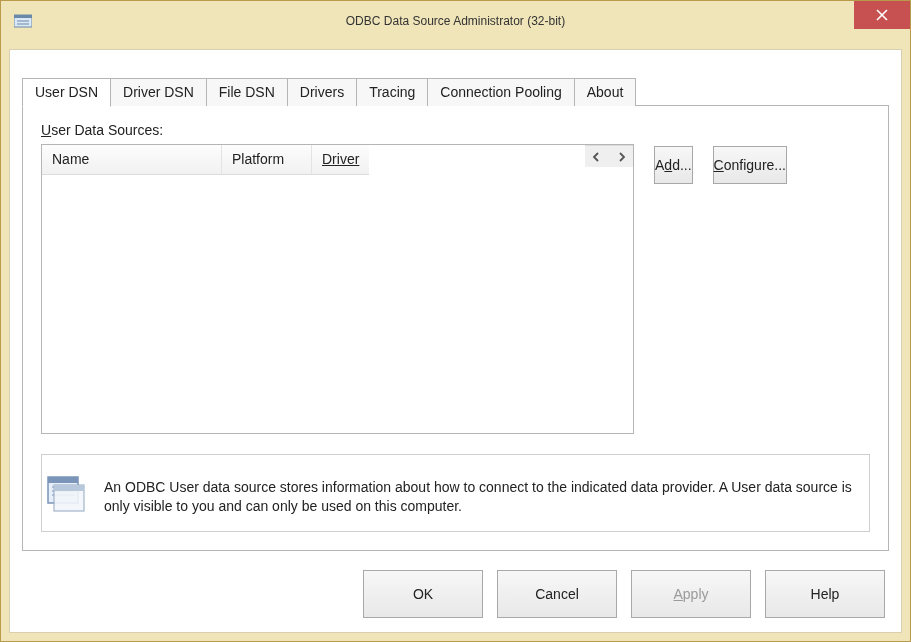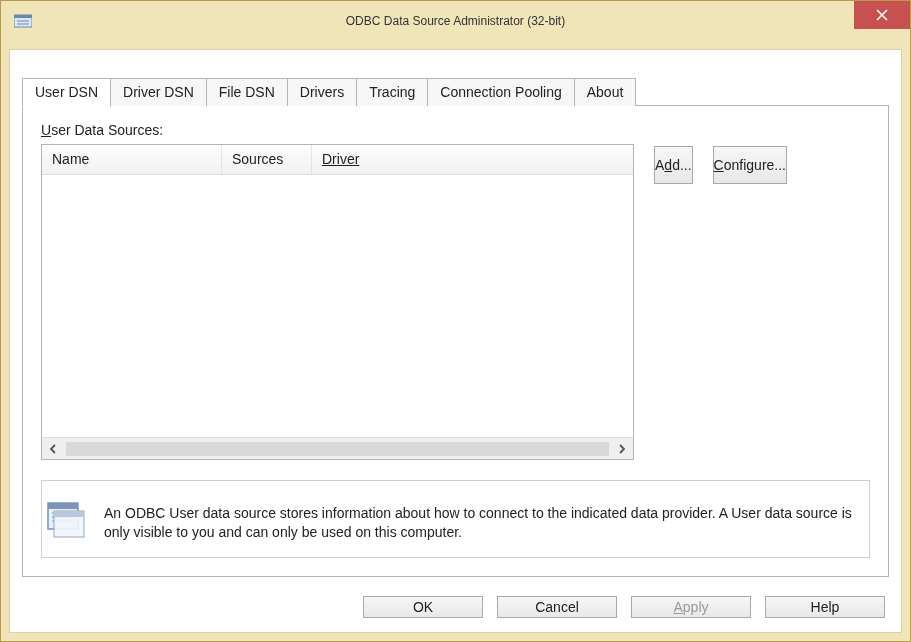--- a/index.html
+++ b/index.html
@@ -112,21 +112,20 @@
     .list-wrapper {
       flex: 1;
       display: flex;
       flex-direction: column;
     }
     .list-box {
       border: 1px solid #b5b5b5;
       flex: 1;
       background: #fff;
       display: flex;
-      flex-direction: column;
       min-height: 260px;
     }
     .list-header {
       display: flex;
       height: 30px;
       background: linear-gradient(#fdfdfd, #f1f1f1);
       border-bottom: 1px solid #dcdcdc;
     }
     .list-col {
       border-right: 1px solid #e3e3e3;
@@ -205,21 +204,21 @@
     }
     .bottom-buttons {
       display: flex;
       justify-content: flex-end;
       gap: 14px;
       margin-top: 18px;
       padding-right: 4px;
     }
     .bottom-buttons .win-btn {
       width: 120px;
-      height: 22px;
+      height: 48px;
     }
   </style>
 </head>
 <body>
 
 <div class="window">
   <div class="titlebar">
     <span class="titlebar-icon">
       <svg width="18" height="16" viewBox="0 0 18 16">
         <rect x="0" y="2" width="18" height="12" fill="#dbe8f5" stroke="#6a89a8" stroke-width="1"></rect>
@@ -253,21 +252,21 @@
 
       <div class="subtitle">
         <span class="ul">U</span><span>ser Data Sources:</span>
       </div>
 
       <div class="middle-row">
         <div class="list-wrapper">
           <div class="list-box">
             <div class="list-header">
               <div class="list-col col-name">Name</div>
-              <div class="list-col col-platform">Sources</div>
+              <div class="list-col col-platform">Platform</div>
               <div class="list-col col-driver">Driver</div>
             </div>
             <div class="list-body"></div>
             <div class="hscroll">
               <div class="hscroll-arrow">
                 <svg width="10" height="10" viewBox="0 0 10 10">
                     <polyline points="7,1 3,5 7,9" fill="none" stroke="#555" stroke-width="1.8"></polyline>
                   </svg>
               </div>
               <div class="hscroll-track"></div>

